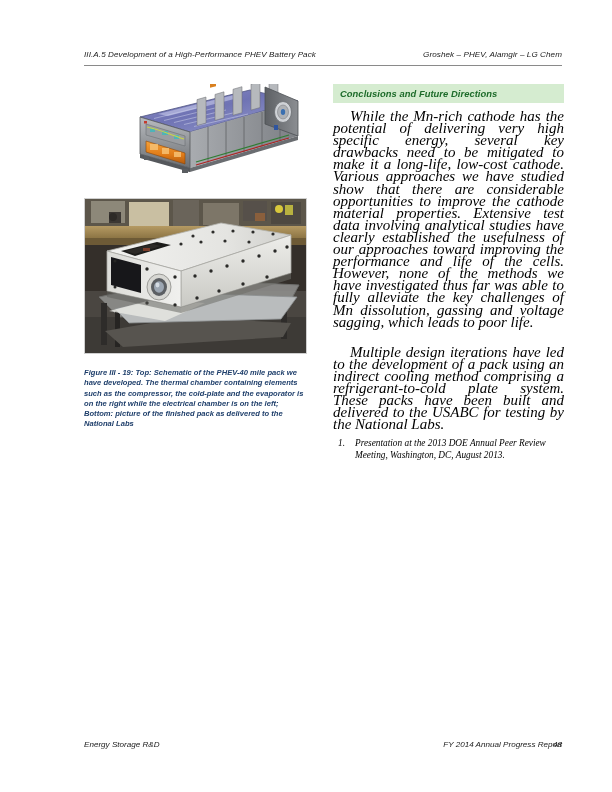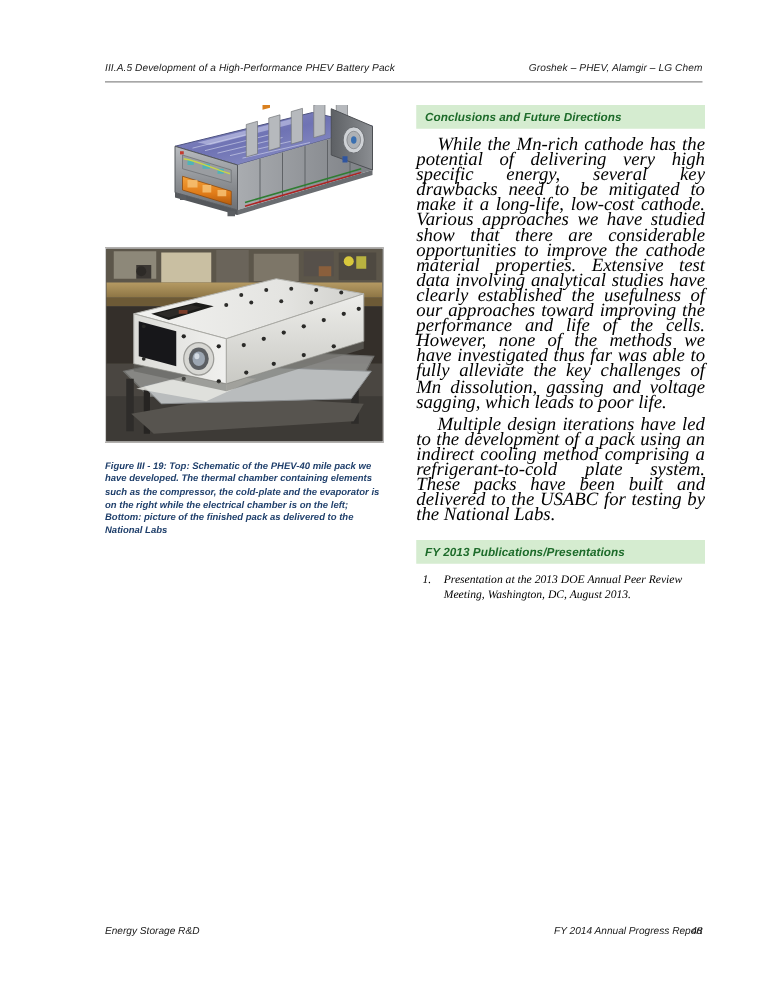--- a/index.html
+++ b/index.html
@@ -82,21 +82,21 @@
     font-family: "Liberation Serif", serif;
     font-size: 15px;
     line-height: 12.1px;
     text-align: justify;
     text-indent: 17px;
     margin: 0;
     color: #000;
     hyphens: none;
   }
   .para.first { margin-top: 7px; }
-  .para.next { margin-top: 6px; }
+  .para.next { margin-top: 18px; }
 
   
   .pub-list {
     margin: 8px 0 0 0;
     padding: 0;
     list-style: none;
   }
   .pub-item {
     display: flex;
     font-family: "Liberation Serif", serif;
@@ -423,23 +423,20 @@
 
   <div class="col-right">
 
     <div class="band">
       <span>Conclusions and Future Directions</span>
     </div>
 
     <p class="para first">While the Mn-rich cathode has the potential of delivering very high specific energy, several key drawbacks need to be mitigated to make it a long-life, low-cost cathode. Various approaches we have studied show that there are considerable opportunities to improve the cathode material properties. Extensive test data involving analytical studies have clearly established the usefulness of our approaches toward improving the performance and life of the cells. However, none of the methods we have investigated thus far was able to fully alleviate the key challenges of Mn dissolution, gassing and voltage sagging, which leads to poor life.</p>
     <p class="para next">Multiple design iterations have led to the development of a pack using an indirect cooling method comprising a refrigerant-to-cold plate system. These packs have been built and delivered to the USABC for testing by the National Labs.</p>
 
-    <div class="band second">
-      <span>FY 2013 Publications/Presentations</span>
-    </div>
 
     <ul class="pub-list">
       <li class="pub-item">
         <span class="pub-num">1.</span>
         <span class="pub-text">Presentation at the 2013 DOE Annual Peer Review Meeting, Washington, DC, August 2013.</span>
       </li>
     </ul>
   </div>
 
   <div class="footer">

